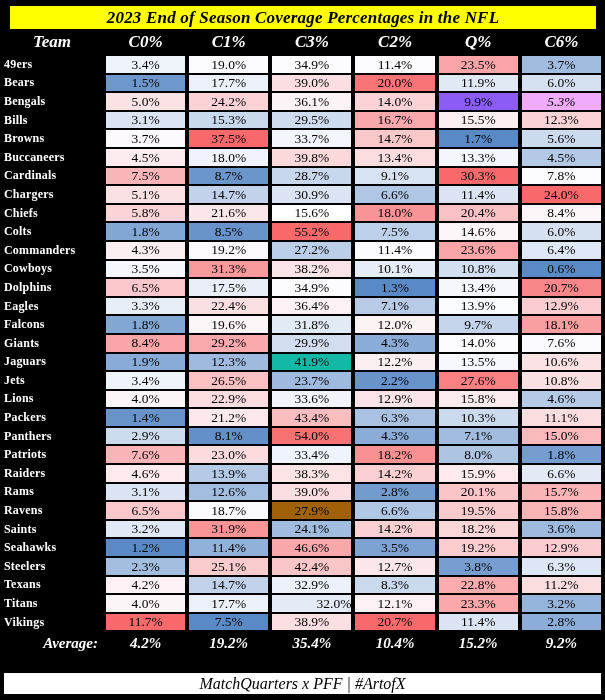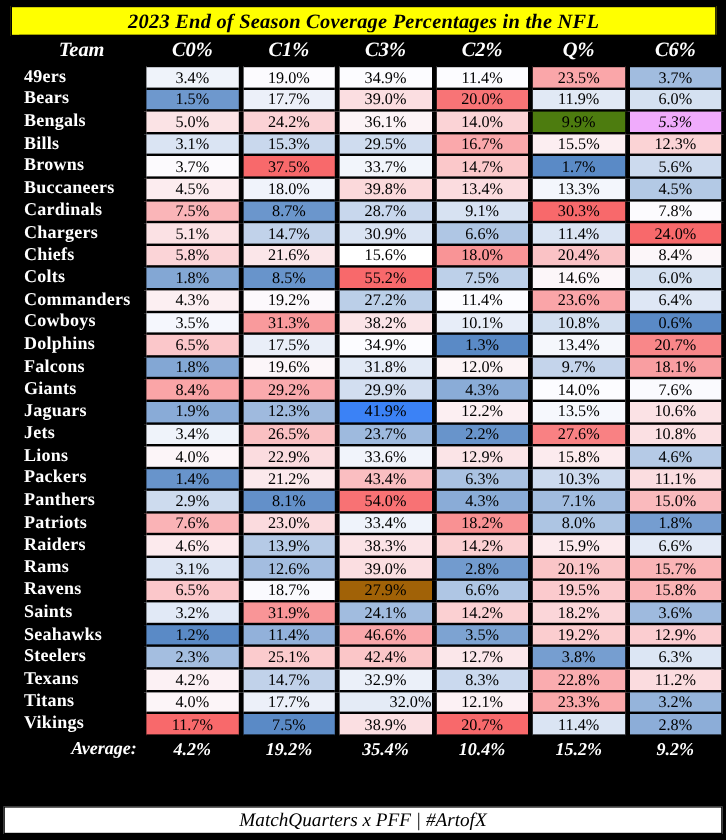--- a/index.html
+++ b/index.html
@@ -21,21 +21,21 @@
     align-items: center;
     justify-content: center;
     font-weight: bold;
     font-style: italic;
     font-size: 17px;
     color: #000;
     letter-spacing: 0.2px;
   }
   .table-wrap {
     position: absolute;
-    top: 29px; left: 16px; right: 0;
+    top: 29px; left: 0; right: 0;
   }
   table {
     width: 100%;
     border-collapse: collapse;
     table-layout: fixed;
   }
   col.team-col { width: 104px; }
   thead th {
     height: 25px;
     background: #000;
@@ -45,21 +45,21 @@
     font-size: 17px;
     text-align: center;
     padding: 0;
     border: none;
   }
   thead th.team-h { text-align: center; }
   td.team {
     background: #000;
     color: #fff;
     font-weight: bold;
-    font-size: 15px;
+    font-size: 12px;
     text-align: left;
     padding: 0 0 0 4px;
     border: none;
     white-space: nowrap;
     letter-spacing: 0.2px;
   }
   td.data {
     height: 16.6px;
     text-align: center;
     vertical-align: middle;
@@ -146,21 +146,21 @@
             <td class="data" style="background: rgb(248, 116, 118);">20.0%</td>
             <td class="data" style="background: rgb(225, 233, 245);">11.9%</td>
             <td class="data" style="background: rgb(213, 225, 241);">6.0%</td>
           </tr>
           <tr>
             <td class="team">Bengals</td>
             <td class="data" style="background: rgb(251, 227, 229);">5.0%</td>
             <td class="data" style="background: rgb(251, 210, 213);">24.2%</td>
             <td class="data" style="background: rgb(252, 243, 246);">36.1%</td>
             <td class="data" style="background: rgb(251, 211, 214);">14.0%</td>
-            <td class="data" style="background: #4d7c0f; margin-top: 48px;">9.9%</td>
+            <td class="data" style="background: #8b5cf6; margin-top: 48px;">9.9%</td>
             <td class="data" style="background: #f0abfc; font-style: italic;">5.3%</td>
           </tr>
           <tr>
             <td class="team">Bills</td>
             <td class="data" style="background: rgb(218, 228, 243);">3.1%</td>
             <td class="data" style="background: rgb(201, 216, 237);">15.3%</td>
             <td class="data" style="background: rgb(207, 220, 239);">29.5%</td>
             <td class="data" style="background: rgb(250, 168, 171);">16.7%</td>
             <td class="data" style="background: rgb(252, 238, 241);">15.5%</td>
             <td class="data" style="background: rgb(251, 211, 213);">12.3%</td>
@@ -240,20 +240,29 @@
           <tr>
             <td class="team">Dolphins</td>
             <td class="data" style="background: rgb(251, 199, 202);">6.5%</td>
             <td class="data" style="background: rgb(233, 238, 248);">17.5%</td>
             <td class="data" style="background: rgb(252, 252, 255);">34.9%</td>
             <td class="data" style="background: rgb(90, 138, 198);">1.3%</td>
             <td class="data" style="background: rgb(245, 247, 252);">13.4%</td>
             <td class="data" style="background: rgb(249, 135, 137);">20.7%</td>
           </tr>
           <tr>
+            <td class="team">Eagles</td>
+            <td class="data" style="background: rgb(232, 238, 248);">3.3%</td>
+            <td class="data" style="background: rgb(251, 224, 227);">22.4%</td>
+            <td class="data" style="background: rgb(252, 241, 244);">36.4%</td>
+            <td class="data" style="background: rgb(183, 203, 231);">7.1%</td>
+            <td class="data" style="background: rgb(251, 252, 255);">13.9%</td>
+            <td class="data" style="background: rgb(251, 205, 208);">12.9%</td>
+          </tr>
+          <tr>
             <td class="team">Falcons</td>
             <td class="data" style="background: rgb(131, 167, 212);">1.8%</td>
             <td class="data" style="background: rgb(252, 246, 249);">19.6%</td>
             <td class="data" style="background: rgb(226, 234, 246);">31.8%</td>
             <td class="data" style="background: rgb(252, 243, 245);">12.0%</td>
             <td class="data" style="background: rgb(196, 212, 235);">9.7%</td>
             <td class="data" style="background: rgb(249, 158, 161);">18.1%</td>
           </tr>
           <tr>
             <td class="team">Giants</td>
@@ -261,21 +270,21 @@
             <td class="data" style="background: rgb(250, 170, 173);">29.2%</td>
             <td class="data" style="background: rgb(210, 222, 240);">29.9%</td>
             <td class="data" style="background: rgb(138, 172, 215);">4.3%</td>
             <td class="data" style="background: rgb(252, 252, 255);">14.0%</td>
             <td class="data" style="background: rgb(250, 250, 254);">7.6%</td>
           </tr>
           <tr>
             <td class="team">Jaguars</td>
             <td class="data" style="background: rgb(137, 171, 215);">1.9%</td>
             <td class="data" style="background: rgb(159, 186, 222);">12.3%</td>
-            <td class="data" style="background: #3b82f6;">41.9%</td>
+            <td class="data" style="background: #14b8a6;">41.9%</td>
             <td class="data" style="background: rgb(252, 239, 242);">12.2%</td>
             <td class="data" style="background: rgb(246, 248, 253);">13.5%</td>
             <td class="data" style="background: rgb(251, 226, 229);">10.6%</td>
           </tr>
           <tr>
             <td class="team">Jets</td>
             <td class="data" style="background: rgb(239, 243, 250);">3.4%</td>
             <td class="data" style="background: rgb(250, 192, 194);">26.5%</td>
             <td class="data" style="background: rgb(158, 186, 222);">23.7%</td>
             <td class="data" style="background: rgb(104, 148, 203);">2.2%</td>

